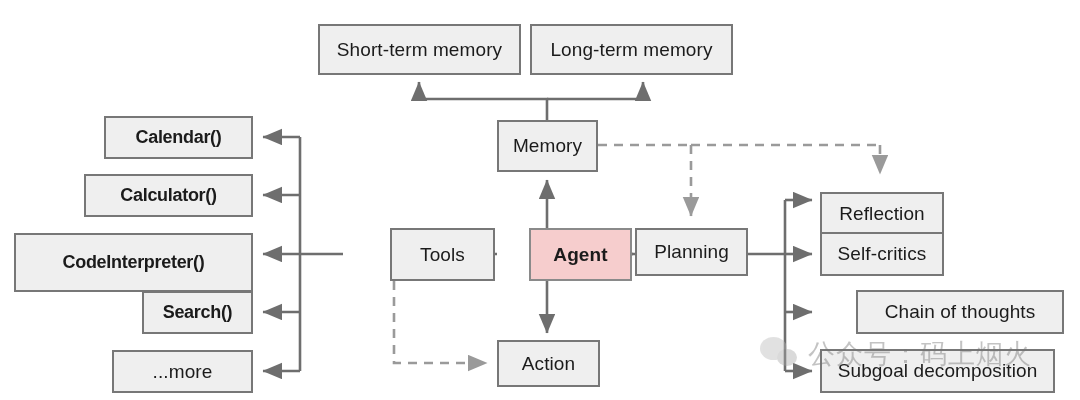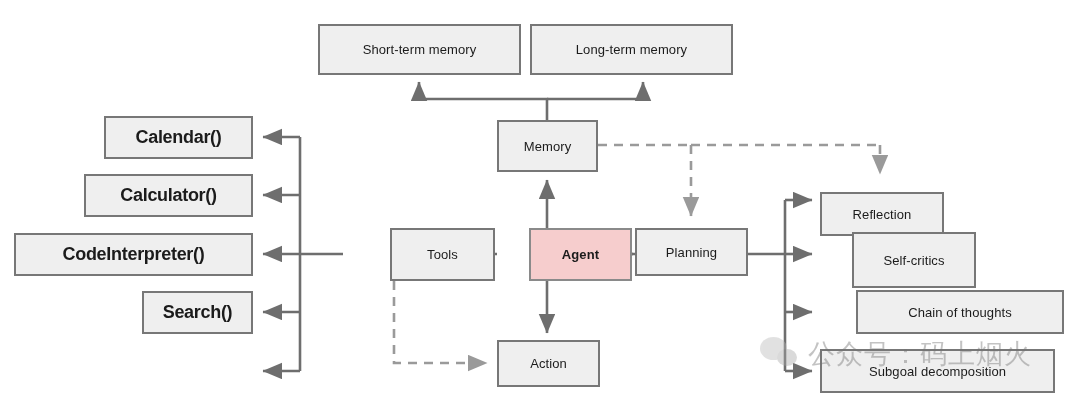--- a/index.html
+++ b/index.html
@@ -8,21 +8,21 @@
   #stage{position:relative;width:1080px;height:400px;background:#ffffff;}
 
   
   .node{
     position:absolute;
     box-sizing:border-box;
     background:#efefef;
     border:2px solid #777777;
     display:flex;align-items:center;justify-content:center;
     color:#1b1b1b;
-    font-size:13px;
+    font-size:19px;
     letter-spacing:.1px;
     white-space:nowrap;
     z-index:3;
   }
   .node.mono{
     font-family:Liberation Sans, sans-serif;
     font-weight:700;
     font-size:18px;
     letter-spacing:-.3px;
   }
@@ -132,28 +132,29 @@
   <div class="node" style="left:343px;top:228px;width:105px;height:53px;margin-left:47px;">Tools</div>
 
   <div class="node" style="left:497px;top:340px;width:103px;height:47px;">Action</div>
 
   <div class="node" style="left:635px;top:228px;width:113px;height:48px;">Planning</div>
 
   <div class="node mono" style="left:104px;top:116px;width:149px;height:43px;">Calendar()</div>
 
   <div class="node mono" style="left:84px;top:174px;width:169px;height:43px;">Calculator()</div>
 
-  <div class="node mono" style="left:14px;top:233px;width:239px;height:43px;">CodeInterpreter()</div>
+  <div class="node mono" style="left:14px;top:233px;width:239px;height:59px;">CodeInterpreter()</div>
 
   <div class="node mono" style="left:142px;top:291px;width:111px;height:43px;">Search()</div>
 
+  <div class="node" style="left:112px;top:350px;width:141px;height:43px;">...more</div>
 
   <div class="node" style="left:820px;top:192px;width:124px;height:44px;">Reflection</div>
 
-  <div class="node" style="left:820px;top:232px;width:124px;height:56px;margin-left:32px;">Self-critics</div>
+  <div class="node" style="left:820px;top:232px;width:124px;height:44px;">Self-critics</div>
 
   <div class="node" style="left:856px;top:290px;width:208px;height:44px;">Chain of thoughts</div>
 
   <div class="node" style="left:820px;top:349px;width:235px;height:44px;">Subgoal decomposition</div>
 
   <div id="watermark">
     <span class="wm-bubble">
       <i class="b1"></i>
         <i class="b2"></i>
     </span>

